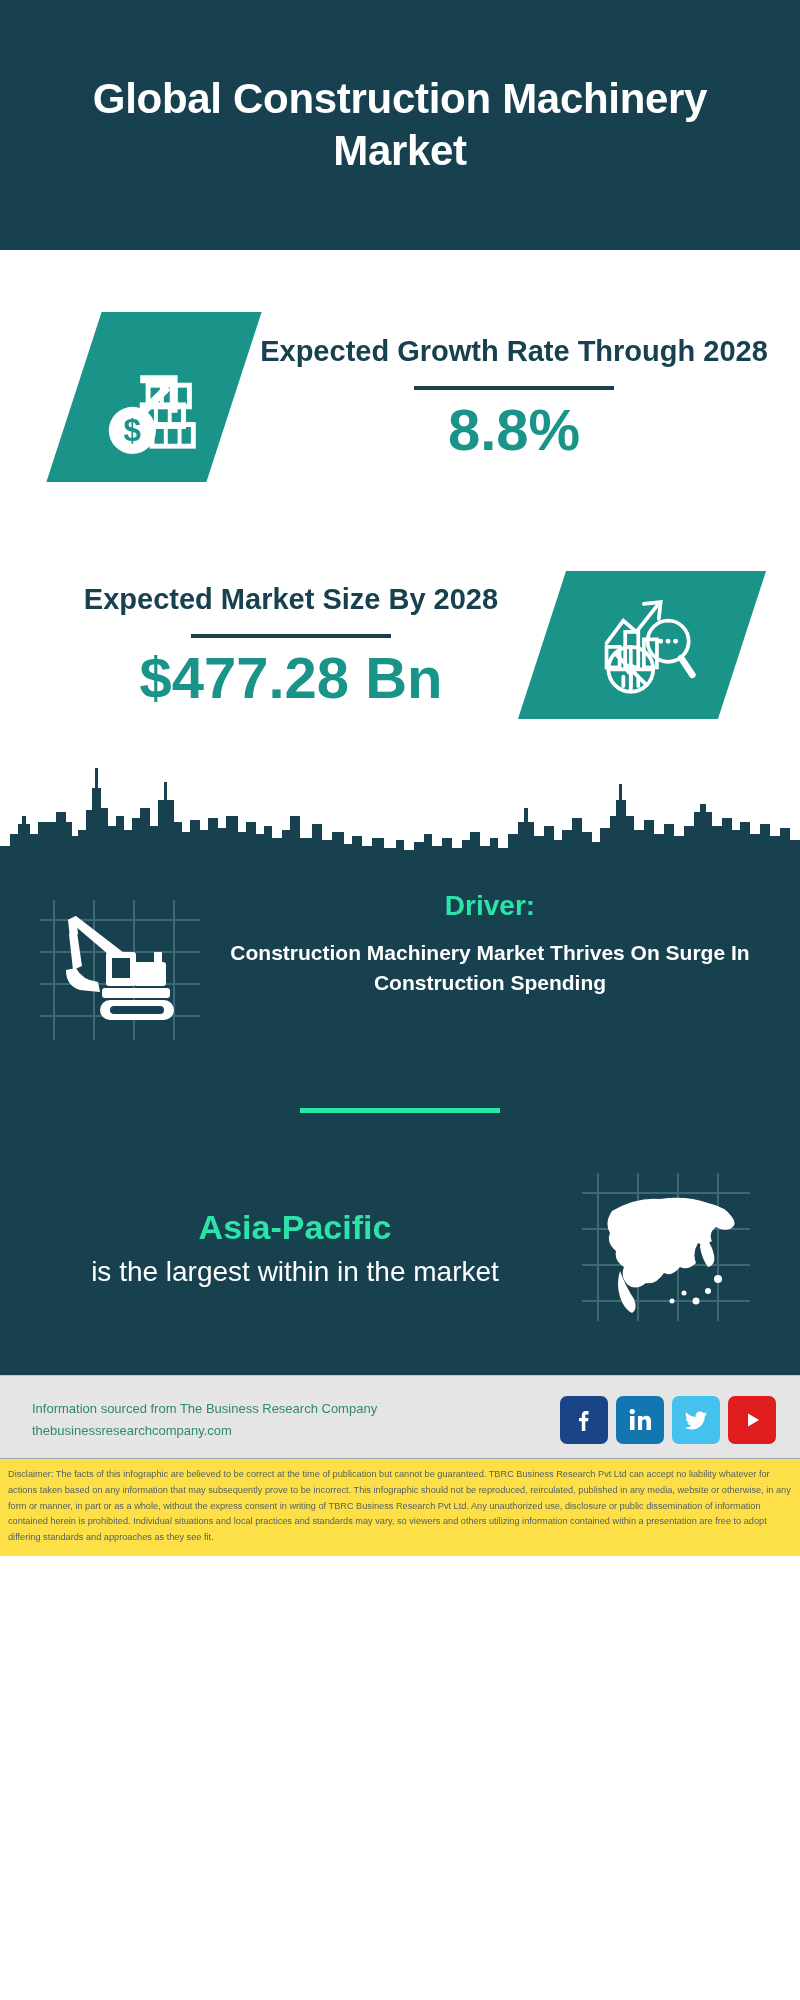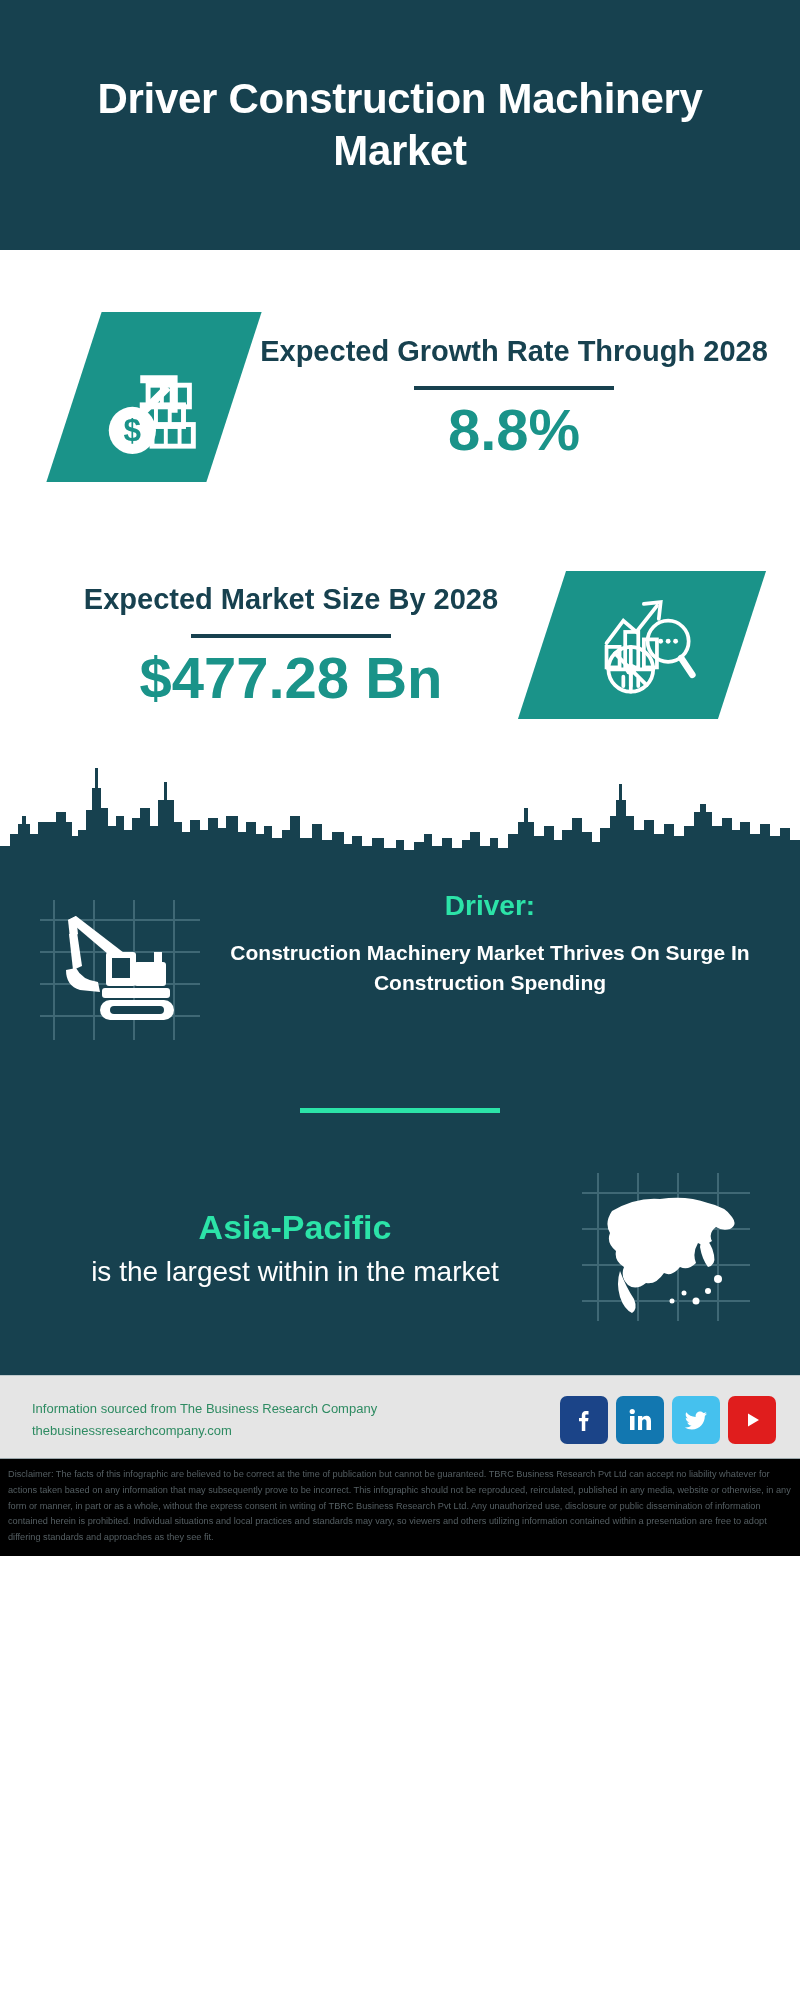--- a/index.html
+++ b/index.html
@@ -157,34 +157,34 @@
     line-height:1.7;
   }
   .socials { display:flex; gap:8px; align-items:center; }
   .social {
     width:48px; height:48px; border-radius:7px;
     display:flex; align-items:center; justify-content:center;
   }
 
   .disclaimer {
     width:800px;
-    background:#000000;
+    background:#fde047;
     border-top:1px solid #9aa7ab;
     padding:8px 8px 10px 8px;
     color:#555f63;
     font-size:9.2px;
     line-height:1.72;
     text-align:left;
   }
 </style>
 </head>
 <body>
 
 <div class="header">
-  <div class="header-title">Driver Construction Machinery Market</div>
+  <div class="header-title">Global Construction Machinery Market</div>
 </div>
 
 <div class="stats">
 
   <div class="stat-row row1">
     <div class="para">
       <svg width="118" height="118" viewBox="0 0 120 120" aria-hidden="true">
 
         <path d="M28 96 L74 50" stroke="#ffffff" stroke-width="8" fill="none"></path>
         <path d="M50 42 L80 42 L80 72" stroke="#ffffff" stroke-width="8" fill="none" stroke-linecap="square"></path>

